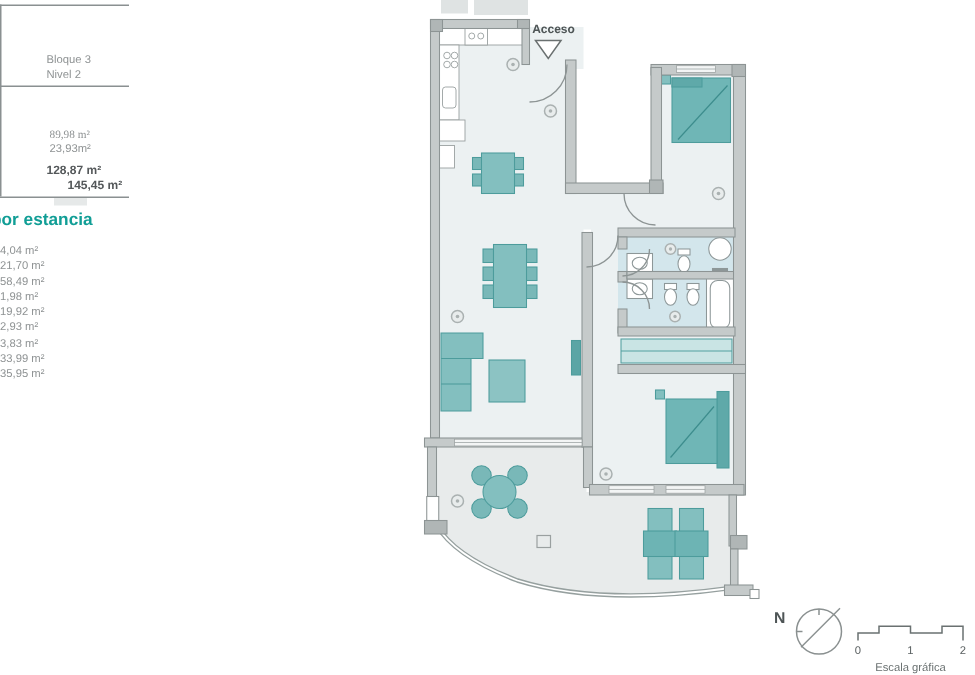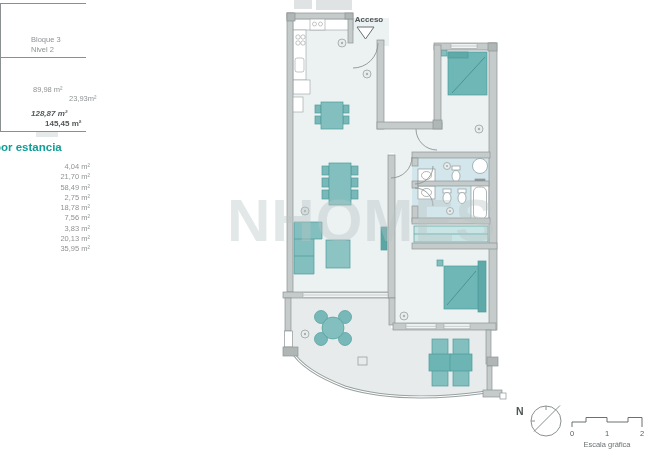--- a/index.html
+++ b/index.html
@@ -4,52 +4,52 @@
 <style>
   html,body{margin:0;padding:0;background:#ffffff;}
   .screen{position:relative;width:650px;height:450px;background:#ffffff;overflow:hidden;
           font-family:"Liberation Sans",sans-serif;}
   .abs{position:absolute;}
   .hline{position:absolute;height:1px;background:#8a9091;}
   .vline{position:absolute;width:1px;background:#8a9091;}
   .gray-txt{position:absolute;color:#8f9394;font-size:7.5px;line-height:9.5px;white-space:nowrap;}
   .bold-txt{position:absolute;color:#54585a;font-size:8px;font-weight:bold;line-height:10px;white-space:nowrap;}
   .teal-head{position:absolute;color:#119e96;font-size:11.5px;font-weight:bold;white-space:nowrap;}
-  .arealist{position:absolute;left:12px;top:162px;width:62px;text-align:right;
-            color:#8f9394;font-size:7.5px;line-height:10.3px;padding-left:16px;}
+  .arealist{position:absolute;left:0;top:162px;width:62px;text-align:left;
+            color:#8f9394;font-size:7.5px;line-height:10.3px;}
   .watermark{position:absolute;left:227px;top:186px;font-size:60px;font-weight:bold;
              color:#b9c4c4;opacity:0.40;letter-spacing:1px;pointer-events:none;white-space:nowrap;}
   svg text{font-family:"Liberation Sans",sans-serif;}
 </style>
 </head>
 <body>
 
 <div class="screen">
 
   <div class="hline" style="left:0;top:3px;width:86px;"></div>
   <div class="vline" style="left:0;top:3px;height:128px;"></div>
   <div class="gray-txt" style="left:31px;top:35px;">Bloque 3</div>
   <div class="gray-txt" style="left:31px;top:45px;">Nivel 2</div>
   <div class="hline" style="left:0;top:57px;width:86px;"></div>
-  <div class="gray-txt" style="left:33px;top:85px;">89,98 m²</div>
-  <div class="gray-txt" style="left:33px;top:94px;margin-left:36px;">23,93m²</div>
-  <div class="bold-txt" style="left:31px;top:109px;font-style:italic;">128,87 m²</div>
+  <div class="gray-txt" style="left:33px;top:85px;font-family:Liberation Serif, serif;">89,98 m²</div>
+  <div class="gray-txt" style="left:33px;top:94px;">23,93m²</div>
+  <div class="bold-txt" style="left:31px;top:109px;">128,87 m²</div>
   <div class="bold-txt" style="left:45px;top:119px;">145,45 m²</div>
   <div class="hline" style="left:0;top:131px;width:86px;"></div>
   <div class="abs" style="left:36px;top:132px;width:22px;height:5px;background:#e6e9e9;"></div>
   <div class="teal-head" style="left:-6px;top:141px;">por estancia</div>
   <div class="arealist">
     <div>4,04 m²</div>
     <div>21,70 m²</div>
     <div>58,49 m²</div>
-    <div>2,75 m²</div>
-    <div>18,78 m²</div>
-    <div>7,56 m²</div>
+    <div>1,98 m²</div>
+    <div>19,92 m²</div>
+    <div>2,93 m²</div>
     <div>3,83 m²</div>
-    <div>20,13 m²</div>
+    <div>33,99 m²</div>
     <div>35,95 m²</div>
   </div>
 
   <svg class="abs" style="left:0;top:0;" width="650" height="450" viewBox="0 0 650 450">
 
     <g>
       <rect x="292" y="18" width="97" height="275" fill="#ecf1f2"></rect>
       <rect x="353" y="40" width="31" height="90" fill="#ecf1f2"></rect>
       <rect x="384" y="128" width="57" height="25" fill="#ecf1f2"></rect>
       <rect x="394" y="152" width="24" height="96" fill="#ecf1f2"></rect>
@@ -251,14 +251,13 @@
 
     <g>
       <path d="M572,427 V422 H586 V417.5 H607 V422 H628 V417.5 H642 V427" fill="none" stroke="#6a7171" stroke-width="1"></path>
       <text x="572" y="436" text-anchor="middle" font-size="7.5" fill="#5a6061">0</text>
       <text x="607" y="436" text-anchor="middle" font-size="7.5" fill="#5a6061">1</text>
       <text x="642" y="436" text-anchor="middle" font-size="7.5" fill="#5a6061">2</text>
       <text x="607" y="447" text-anchor="middle" font-size="7.5" fill="#6a7171">Escala gráfica</text>
     </g>
   </svg>
 
-  <div class="watermark">NHOMES</div>
 </div>
 
 </body></html>

